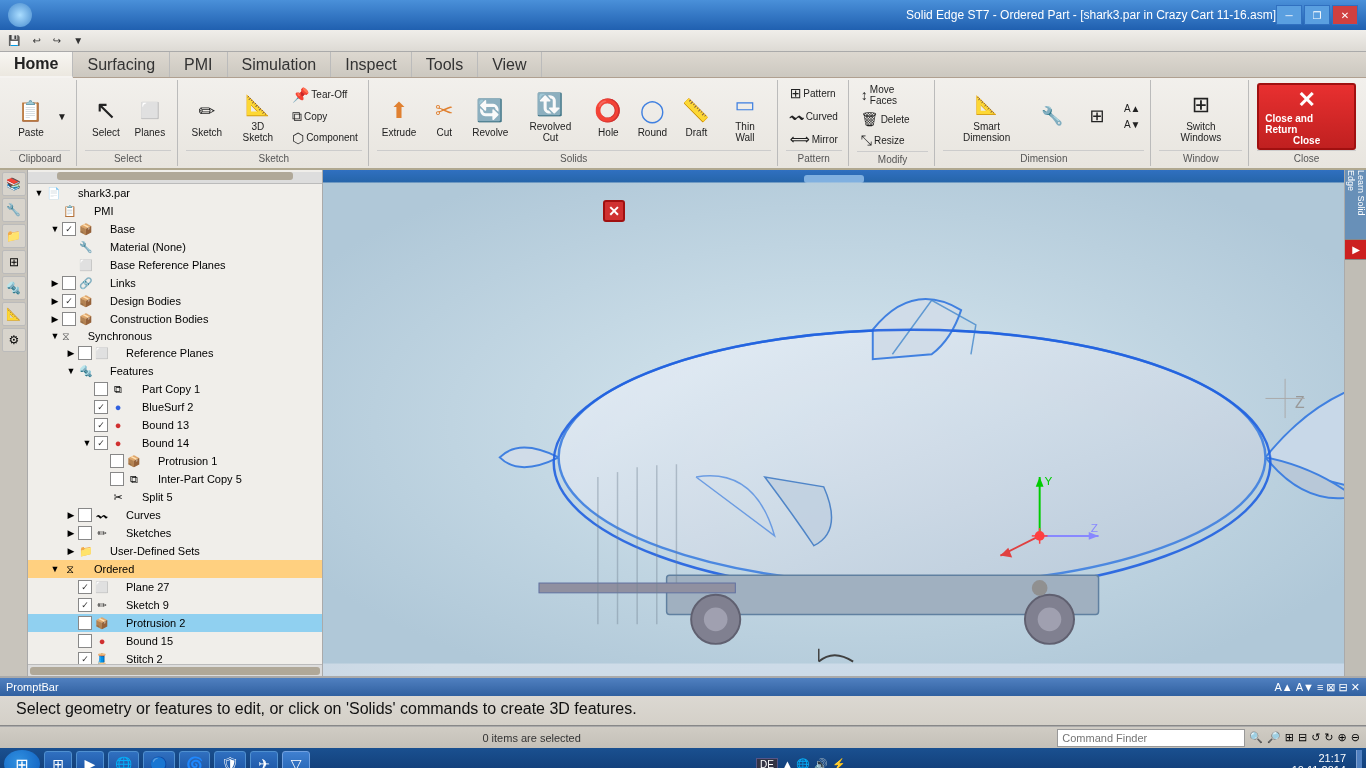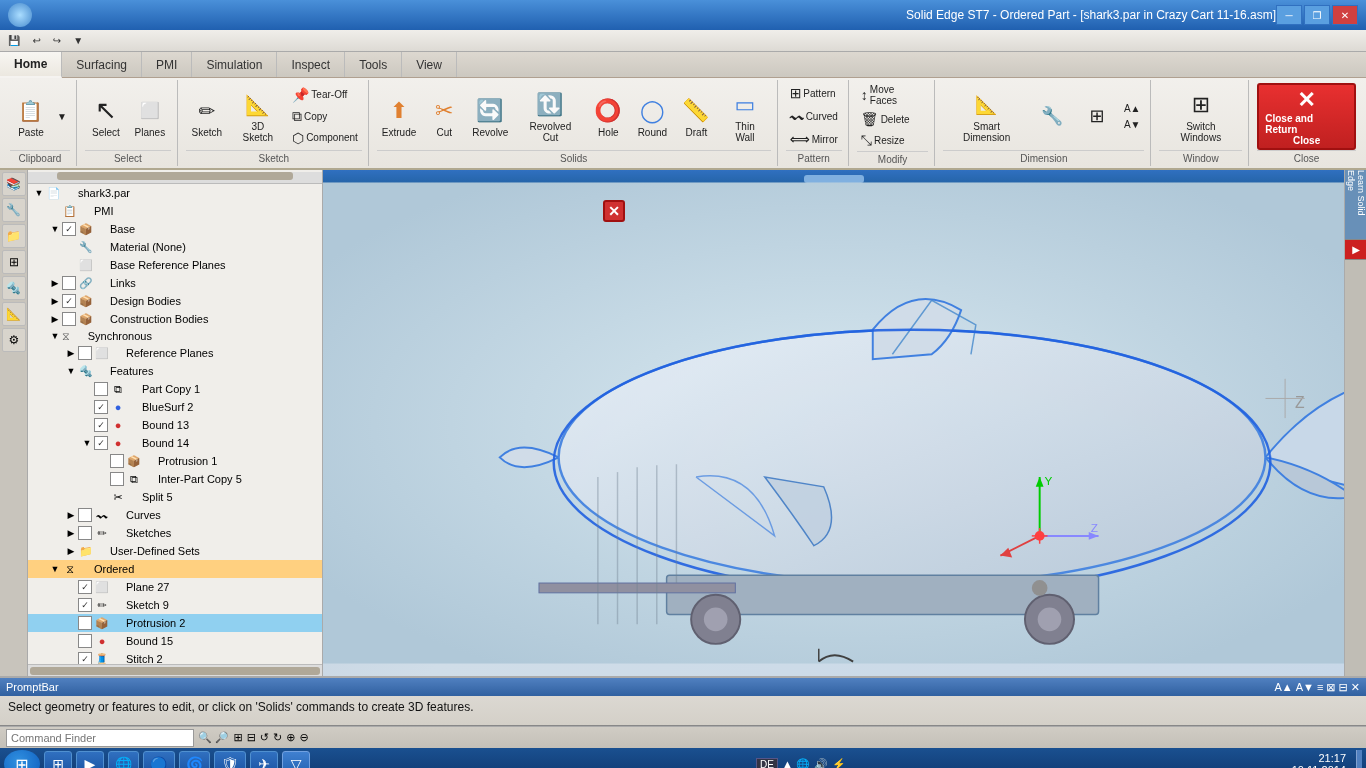--- a/index.html
+++ b/index.html
@@ -39,21 +39,21 @@
       border-bottom: 2px solid #b0a890;
     }
     #ribbon-tabs {
       display: flex;
       height: 26px;
       background: linear-gradient(to bottom, #ddd8d0, #ccc8c0);
       border-bottom: 1px solid #b0a090;
     }
     .ribbon-tab {
       padding: 4px 14px;
-      font-size: 12px;
+      font-size: 16px;
       cursor: pointer;
       color: #333;
       border-right: 1px solid #bbb;
       display: flex;
       align-items: center;
     }
     .ribbon-tab.active {
       background: linear-gradient(to bottom, #f8f6f2, #ece8e0);
       font-weight: bold;
       color: #222;
@@ -286,22 +286,22 @@
       color: white;
       font-size: 11px;
     }
     #promptbar-controls { display: flex; gap: 3px; }
     #promptbar-controls span {
       font-size: 11px;
       cursor: pointer;
       color: white;
     }
     #promptbar-text {
-      padding: 4px 8px;
-      font-size: 12px;
+      padding: 4px 16px;
+      font-size: 16px;
       color: #111;
       flex: 1;
     }
 
     
     #statusbar {
       height: 22px;
       background: linear-gradient(to bottom, #d0ccc4, #c4c0b8);
       border-top: 1px solid #aaa;
       display: flex;
@@ -890,20 +890,21 @@
       <span>⊠</span>
       <span>⊟</span>
       <span>✕</span>
     </div>
   </div>
   <div id="promptbar-text">Select geometry or features to edit, or click on 'Solids' commands to create 3D features.</div>
 </div>
 
 <div id="statusbar">
   <div style="width:6px;"></div>
+  <div class="status-center">0 items are selected</div>
   <div class="status-right">
     <input type="text" class="cmd-finder" placeholder="Command Finder" style="">
     <span style="cursor:pointer;">🔍</span>
     <span style="cursor:pointer;">🔎</span>
     <span style="cursor:pointer;">⊞</span>
     <span style="cursor:pointer;">⊟</span>
     <span style="cursor:pointer;">↺</span>
     <span style="cursor:pointer;">↻</span>
     <span style="cursor:pointer;">⊕</span>
     <span style="cursor:pointer;">⊖</span>

